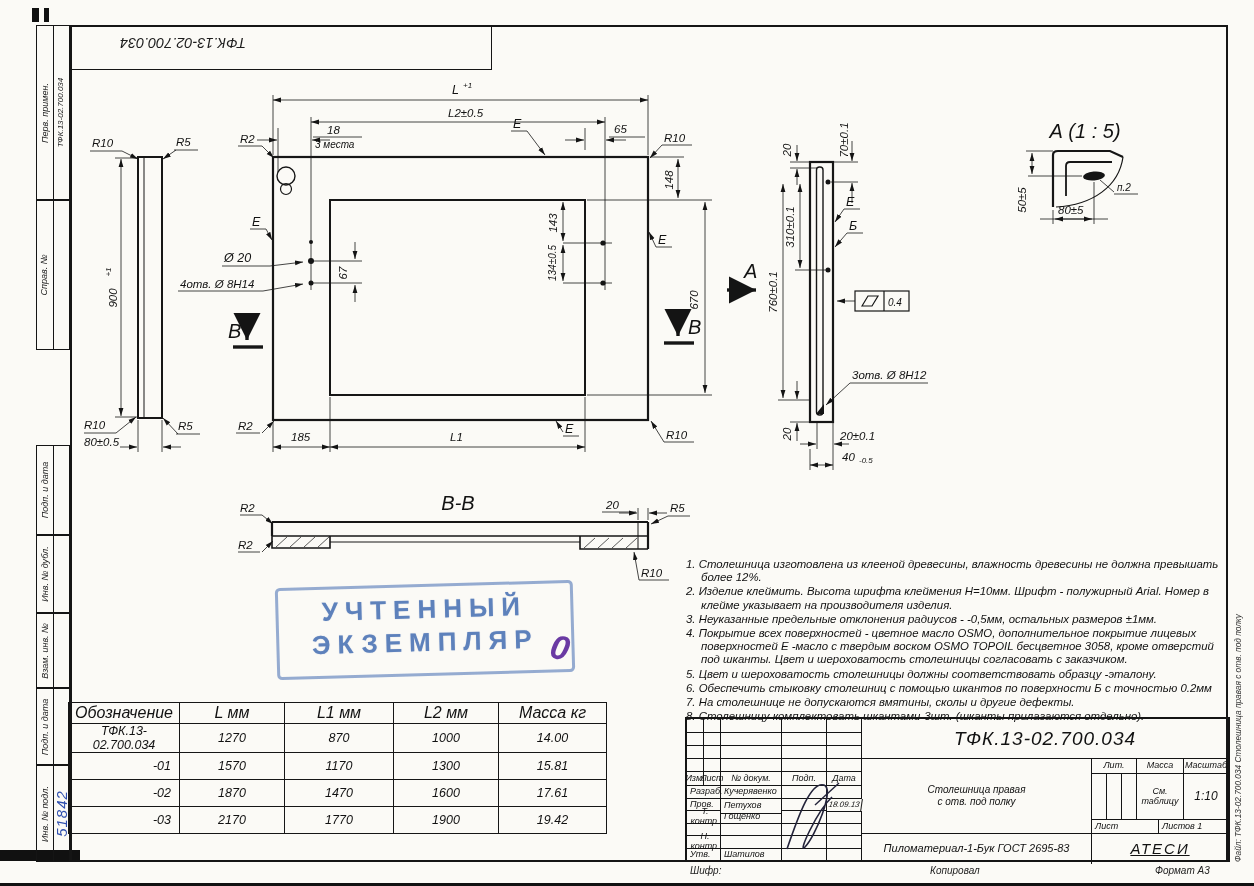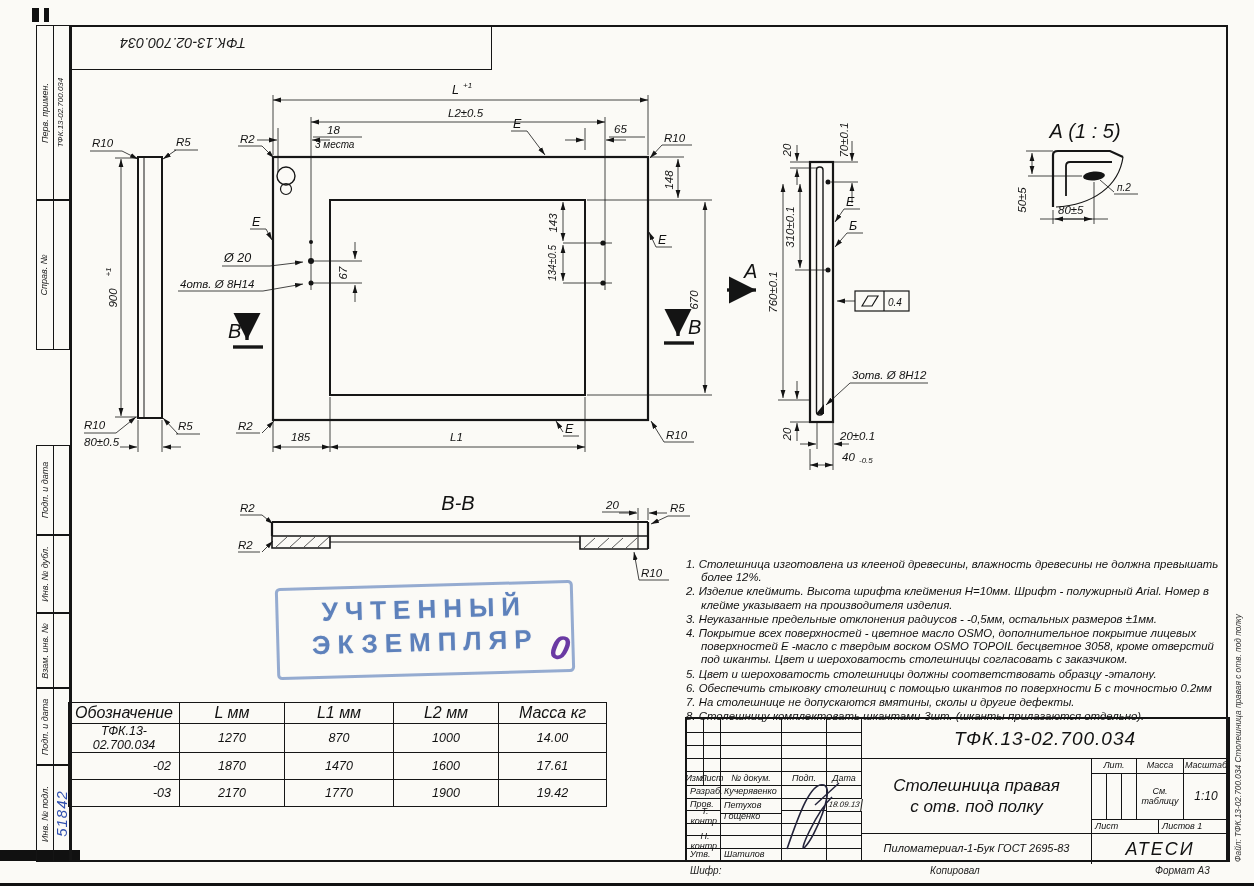--- a/index.html
+++ b/index.html
@@ -29,23 +29,23 @@
   .sizetable td.c1{width:96px}.sizetable td.c2{width:100px}.sizetable td.c3{width:96px}.sizetable td.c4{width:99px}
   .sizetable td.rgt{text-align:right;padding-right:8px;}
   
   .tblock{position:absolute;left:685px;top:717px;width:545px;height:145px;border:2.2px solid #141414;box-sizing:border-box;}
   .tc{position:absolute;border-right:1.2px solid #141414;border-bottom:1.2px solid #141414;box-sizing:border-box;
       font-style:italic;font-size:9px;color:#111;display:flex;align-items:center;justify-content:center;text-align:center;line-height:1.05;}
   .tc.nb{border-right:none;}
   .tc.nbb{border-bottom:none;}
   .tc.left{justify-content:flex-start;padding-left:3px;}
   .docnum{font-size:19px;letter-spacing:1px;}
-  .prodname{font-size:17px;line-height:1.25;}
+  .prodname{font-size:10px;line-height:1.25;}
   .material{font-size:11px;}
-  .company{font-size:18px;letter-spacing:2px;}
+  .company{font-size:15px;letter-spacing:2px;text-decoration:underline;}
   .scaleval{font-size:12px;}
   
   .stamp{position:absolute;left:276px;top:584px;width:292px;height:86px;transform:rotate(-1.6deg);
          border:3px solid rgba(72,112,180,.62);border-radius:5px;opacity:.92;}
   .stampline{color:rgba(64,106,176,.85);font-weight:bold;font-size:26px;letter-spacing:7px;text-align:center;line-height:1.25;
              font-family:"Liberation Sans",sans-serif;text-shadow:0 0 1px rgba(64,106,176,.4);}
   .stampnum{position:absolute;right:2px;bottom:2px;font-size:34px;color:#5e2a9d;font-style:italic;transform:rotate(14deg);font-weight:bold;}
   
   .botlabel{position:absolute;top:865px;font-style:italic;font-size:10px;color:#222;}
   .filetext{position:absolute;left:1233px;top:862px;width:300px;transform:rotate(-90deg);transform-origin:0 0;
@@ -427,20 +427,27 @@
       <td class="c4">Масса кг</td>
     </tr>
     <tr>
       <td>ТФК.13-02.700.034</td>
       <td>1270</td>
       <td>870</td>
       <td>1000</td>
       <td>14.00</td>
     </tr>
     <tr>
+      <td class="rgt">-01</td>
+      <td>1570</td>
+      <td>1170</td>
+      <td>1300</td>
+      <td>15.81</td>
+    </tr>
+    <tr>
       <td class="rgt">-02</td>
       <td>1870</td>
       <td>1470</td>
       <td>1600</td>
       <td>17.61</td>
     </tr>
     <tr>
       <td class="rgt">-03</td>
       <td>2170</td>
       <td>1770</td>

